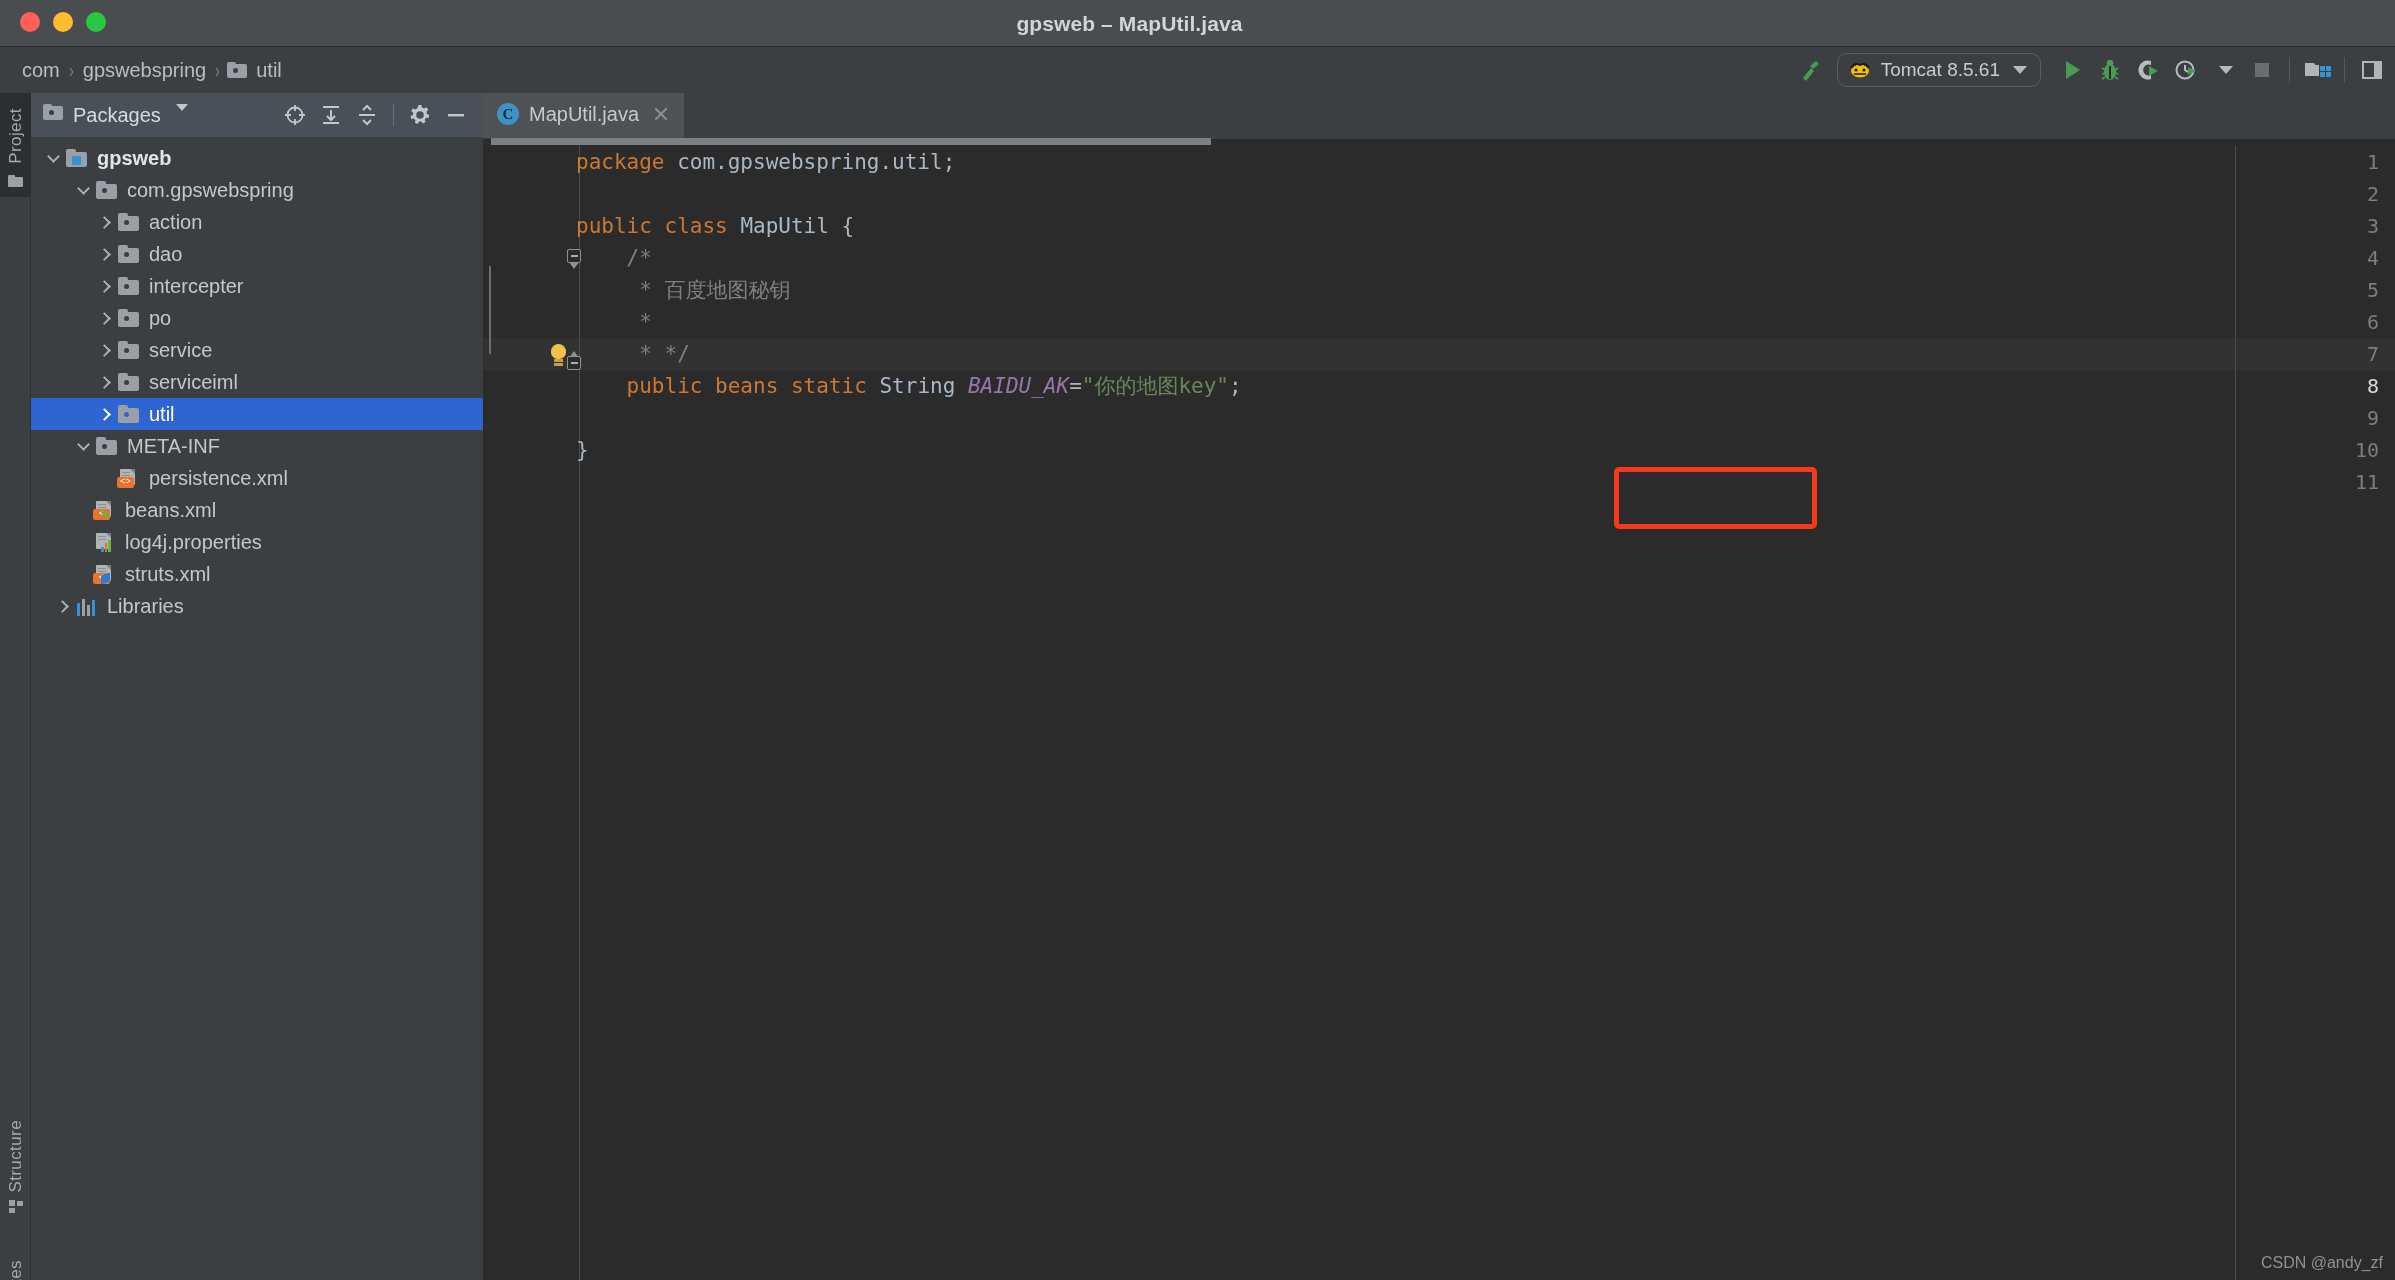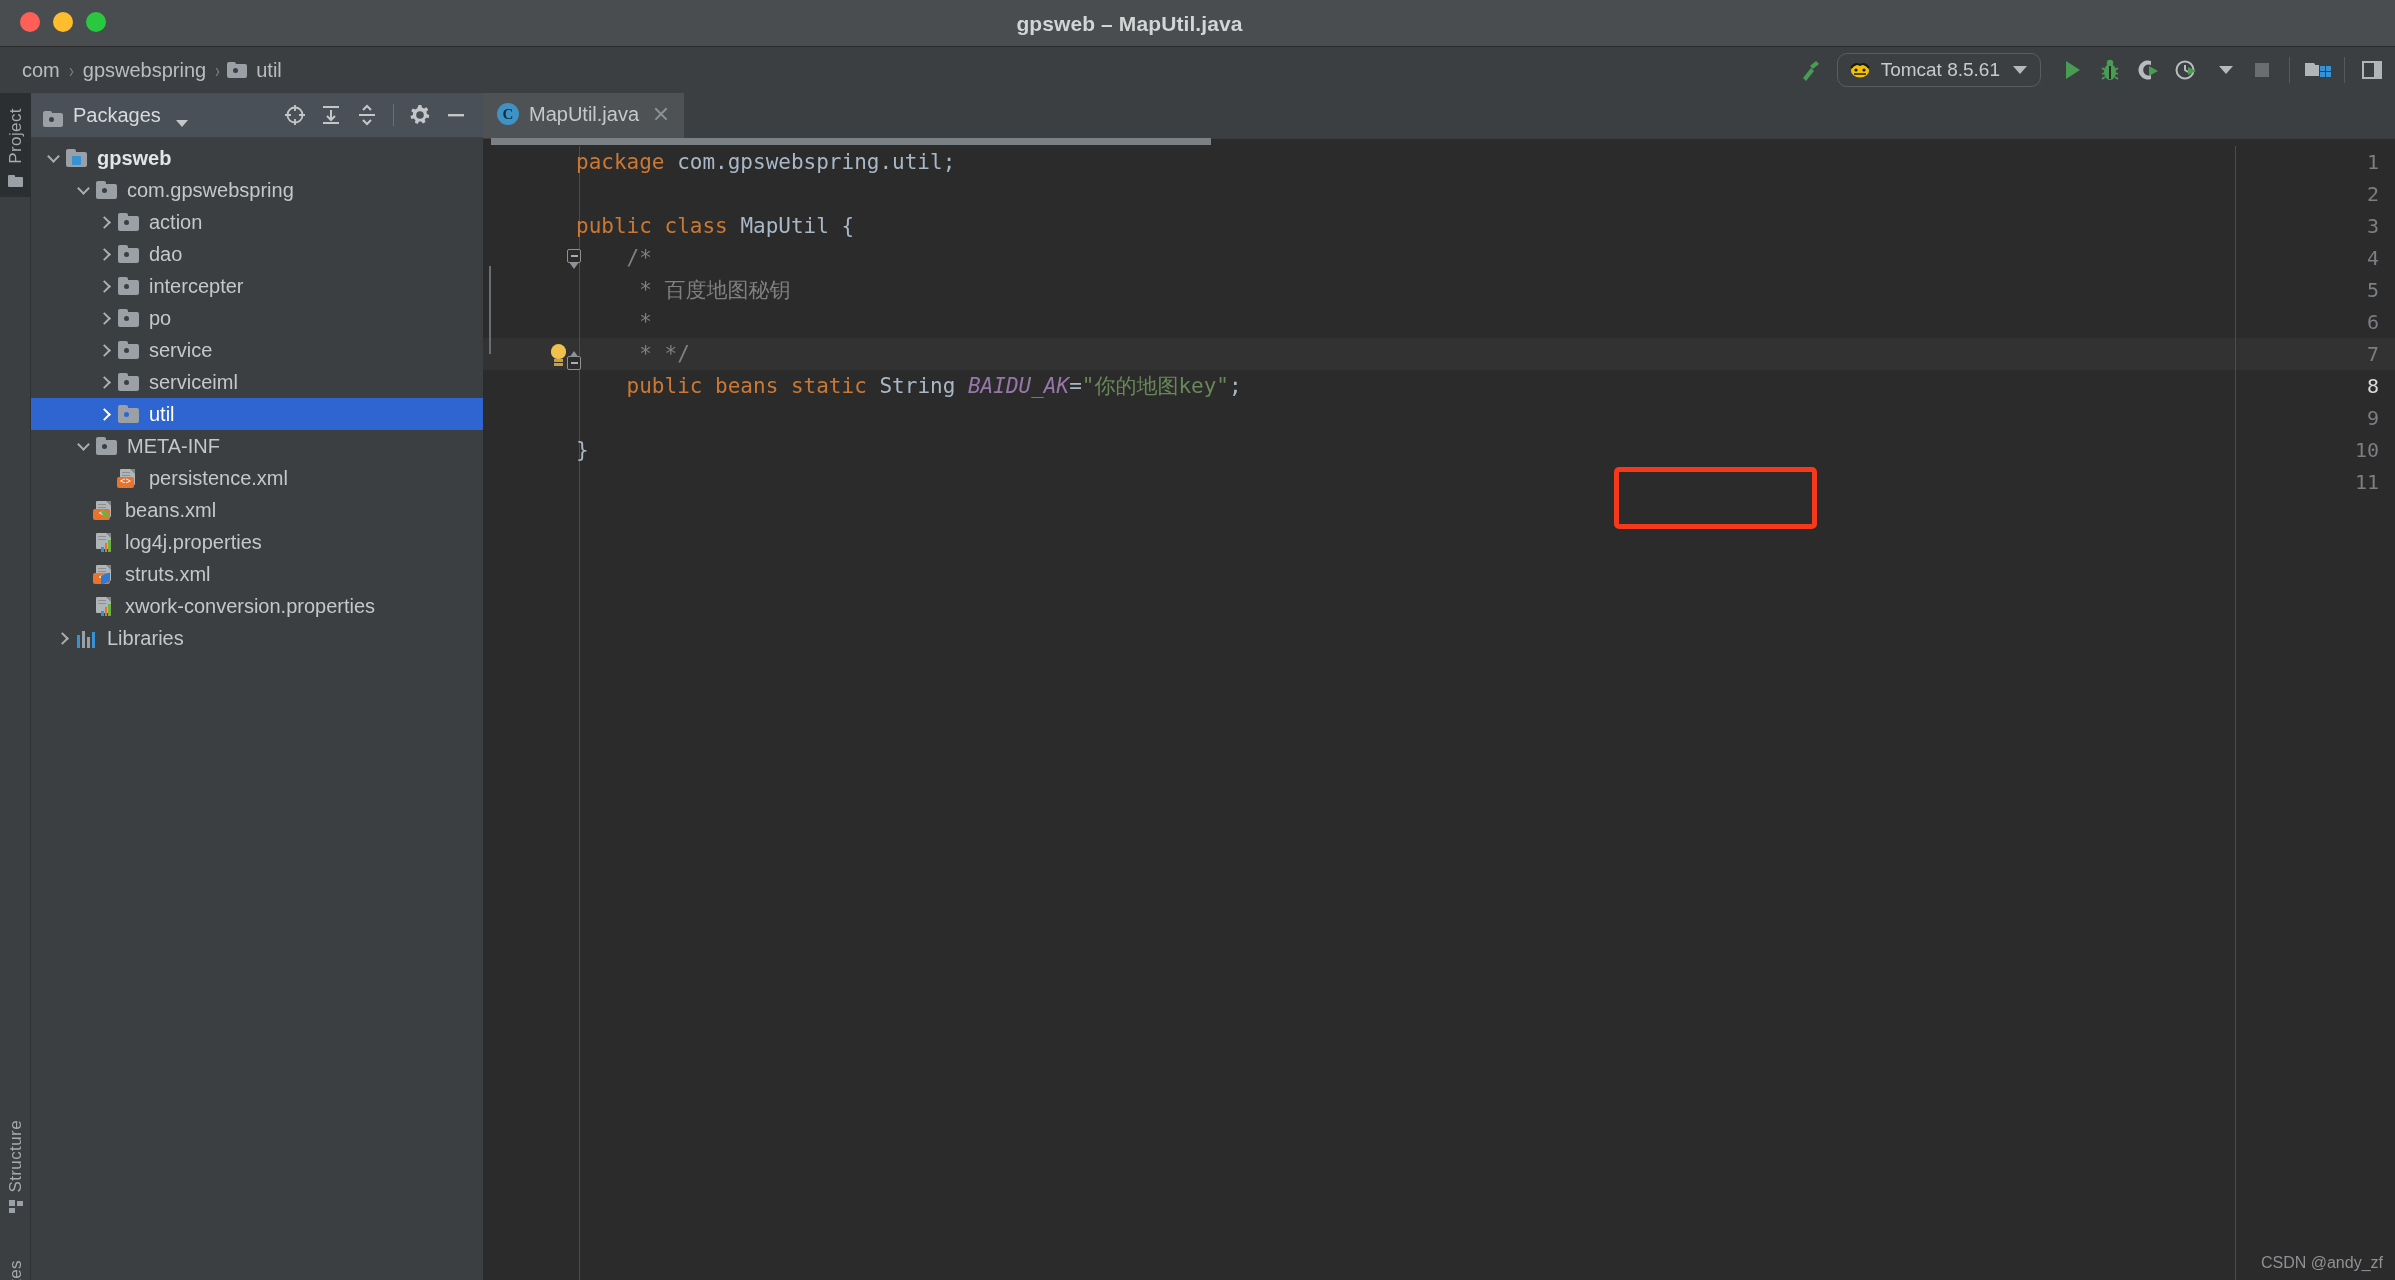--- a/index.html
+++ b/index.html
@@ -136,21 +136,21 @@
     position: absolute; top: 93px; left: 31px;
     width: 452px; height: 1187px;
     background: #3c3f41;
   }
   .panel-header {
     height: 45px; background: #4a5058;
     display: flex; align-items: center; padding: 0 10px 0 12px;
     border-bottom: 1px solid #3c4045;
   }
   .panel-title-group {
-    display: flex; align-items: flex-end; gap: 10px;
+    display: flex; align-items: flex-start; gap: 10px;
   }
   .panel-title { color: #d8dbdd; font-size: 20px; }
   .caret-dn-sm {
     width: 0; height: 0; border-left: 6px solid transparent;
     border-right: 6px solid transparent; border-top: 7px solid #c3c7c9;
     margin-left: 5px;
   }
   .panel-tools {
     margin-left: auto; display: flex; align-items: center; gap: 2px;
   }
@@ -696,34 +696,20 @@
       <span class="ic ic-file">
         <span class="sheet">
             <span class="ln" style="top:3px"></span>
             <span class="ln" style="top:6px"></span>
           </span>
         <span class="ovl ovl-struts">&lt;</span>
       </span>
       <span class="tree-label">struts.xml</span>
     </div>
 
-    <div class="tree-row" style="padding-left:62px">
-      <span class="ic ic-file ic-props">
-        <span class="sheet">
-            <span class="ln" style="top:3px"></span>
-            <span class="ln" style="top:6px"></span>
-          </span>
-        <span class="bars">
-            <b style="height:5px;background:#3592d4"></b>
-            <b style="height:9px;background:#e8732c"></b>
-            <b style="height:12px;background:#6db33f"></b>
-          </span>
-      </span>
-      <span class="tree-label">xwork-conversion.properties</span>
-    </div>
 
     <div class="tree-row" style="padding-left:20px">
       <span class="tw">
           <span class="arrow-r"></span>
         </span>
       <span class="ic ic-lib">
         <b style="height:13px;background:#3592d4"></b>
         <b style="height:17px;background:#9aa0a6"></b>
         <b style="height:11px;background:#9aa0a6"></b>
         <b style="height:16px;background:#3592d4"></b>

